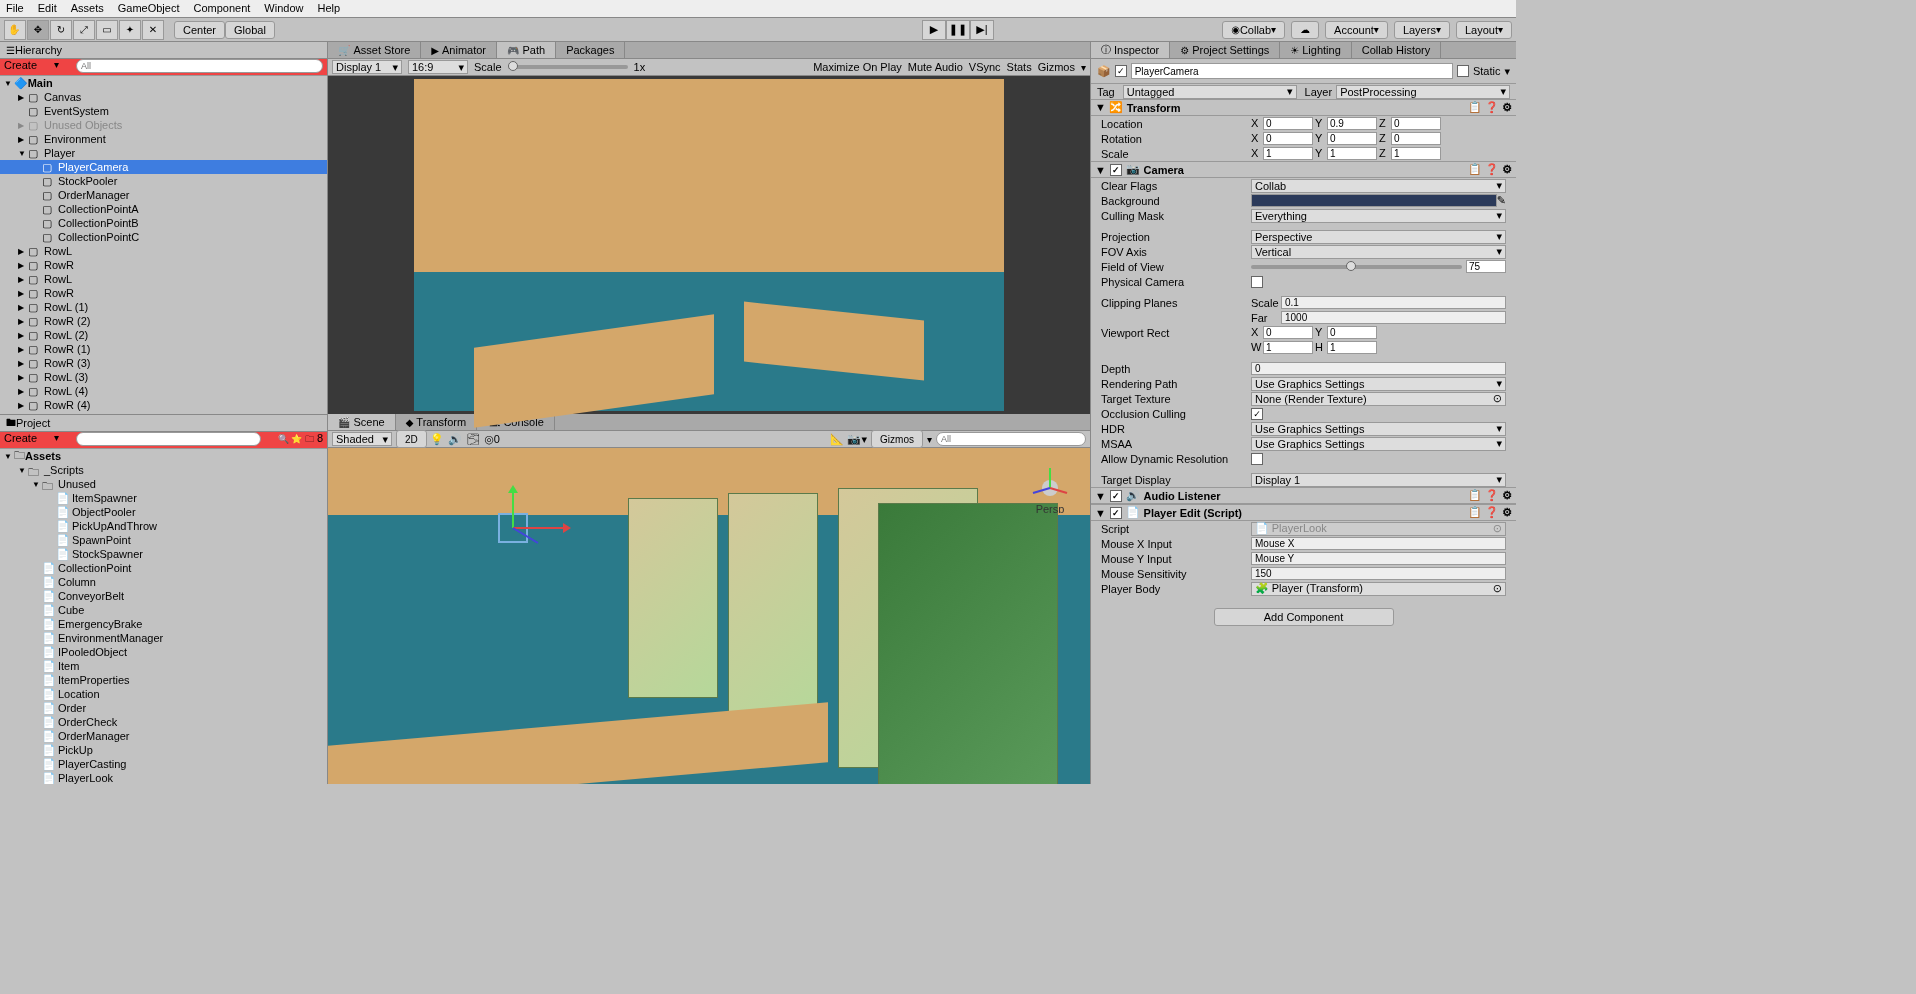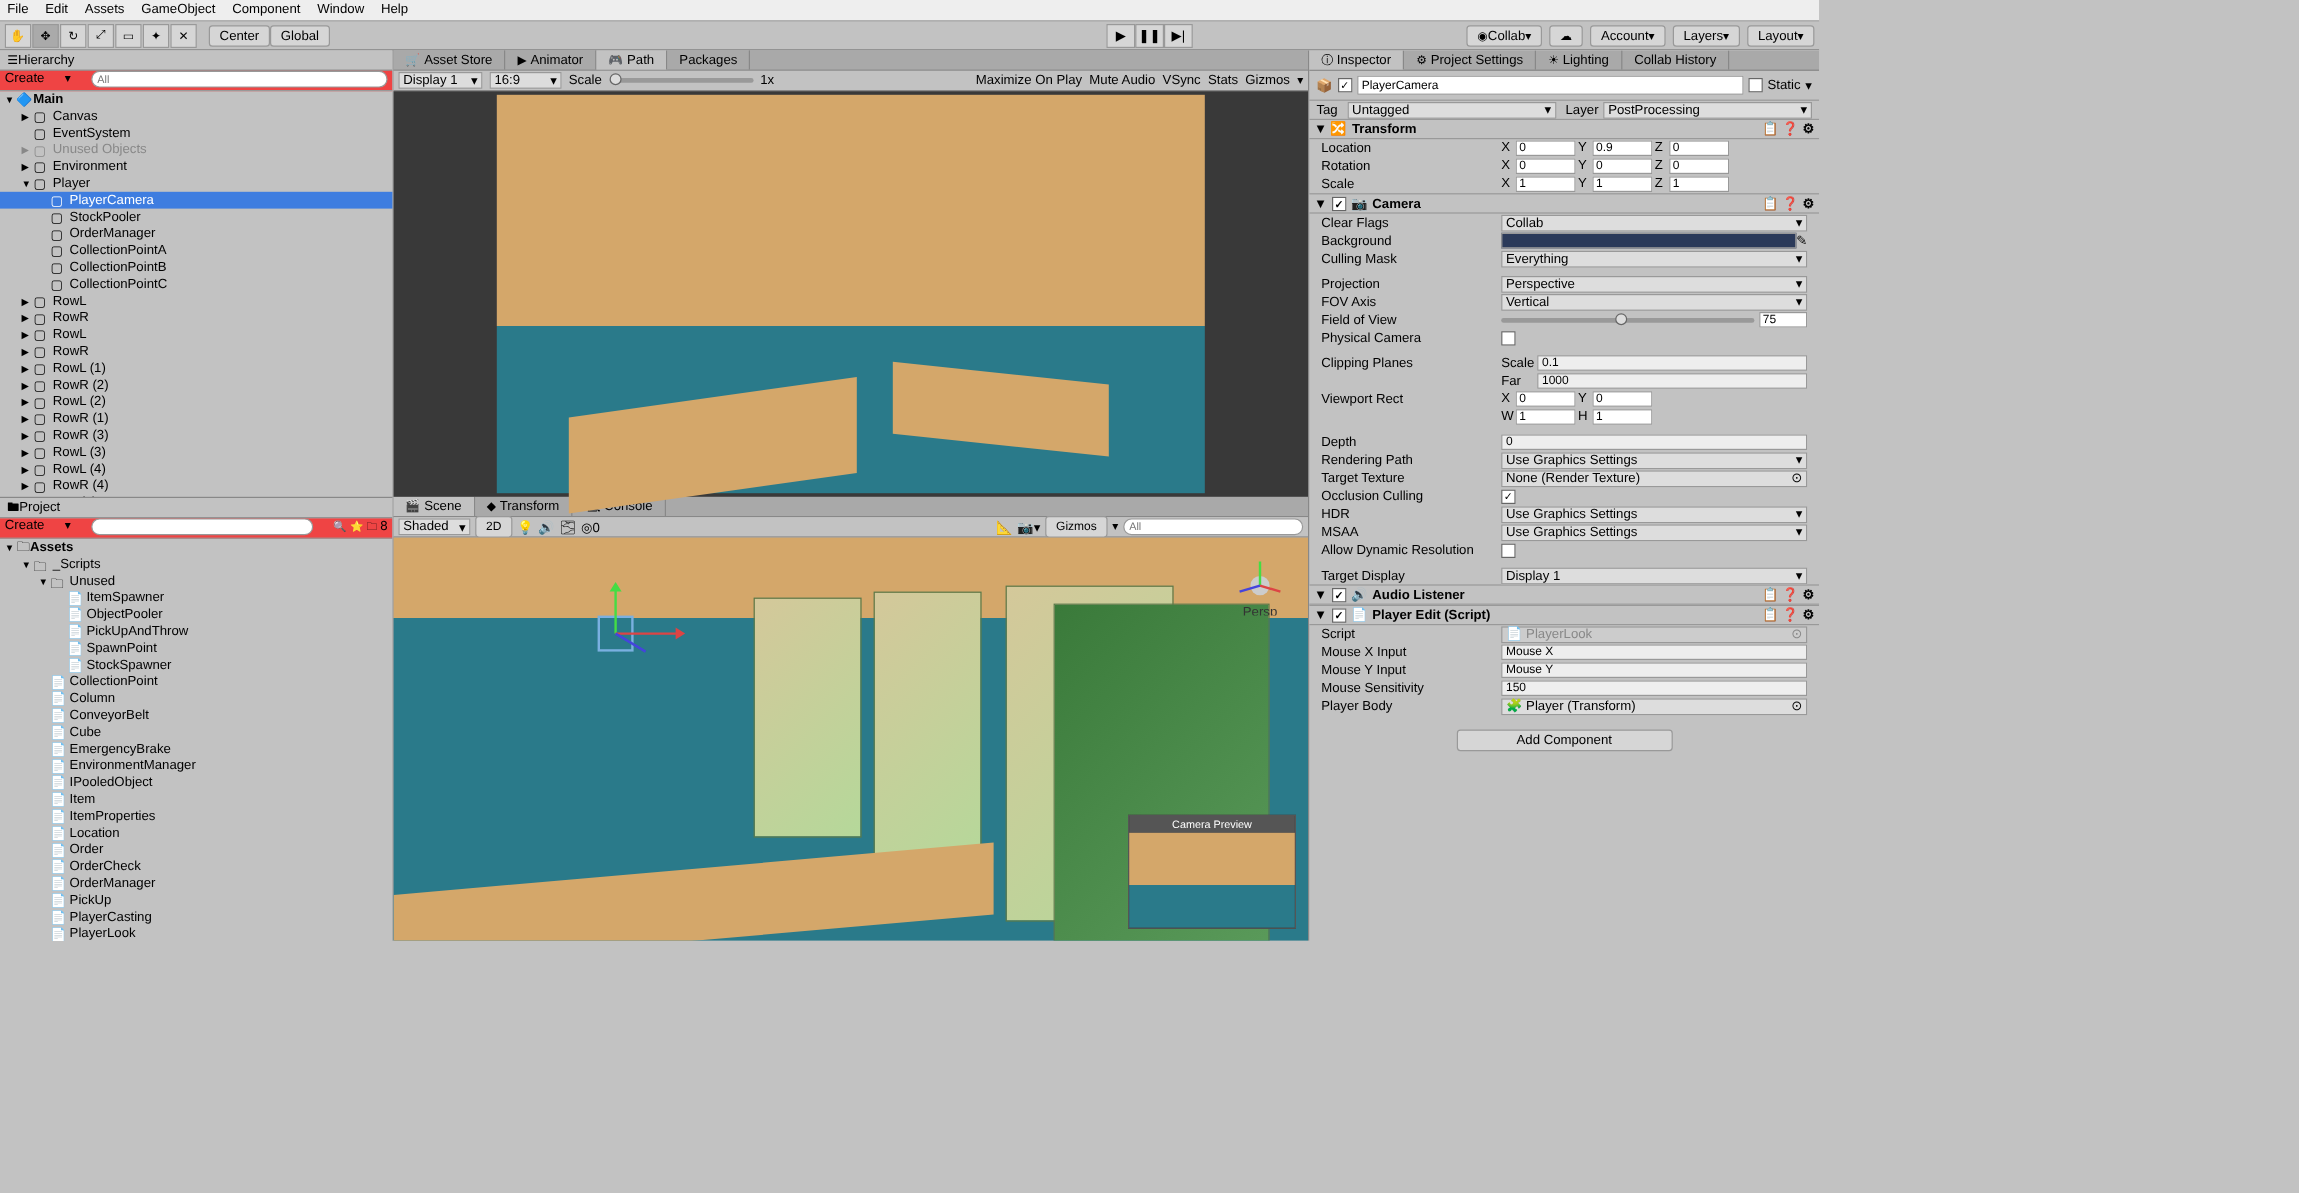--- a/index.html
+++ b/index.html
@@ -258,24 +258,20 @@
       </svg>
       <div class="gizmo">
         <svg viewBox="0 0 50 50">
             <circle cx="25" cy="25" r="8" fill="#ccc"></circle>
             <line x1="25" y1="25" x2="25" y2="5" stroke="#4d4" stroke-width="2"></line>
             <line x1="25" y1="25" x2="42" y2="30" stroke="#d44" stroke-width="2"></line>
             <line x1="25" y1="25" x2="8" y2="30" stroke="#44d" stroke-width="2"></line>
             <text x="25" y="50" font-size="7" text-anchor="middle" fill="#333">Persp</text>
           </svg>
       </div>
-      <div class="camera-preview">
-        <div class="camera-preview-label">Camera Preview</div>
-        <div class="camera-preview-img"></div>
-      </div>
     </div>
   </div>
 
   <div class="right-col">
     <div class="insp-tabs">
       <div class="ctab active">ⓘ <span>Inspector</span></div>
       <div class="ctab">⚙ <span>Project Settings</span></div>
       <div class="ctab">☀ <span>Lighting</span></div>
       <div class="ctab">
           <span>Collab History</span>

